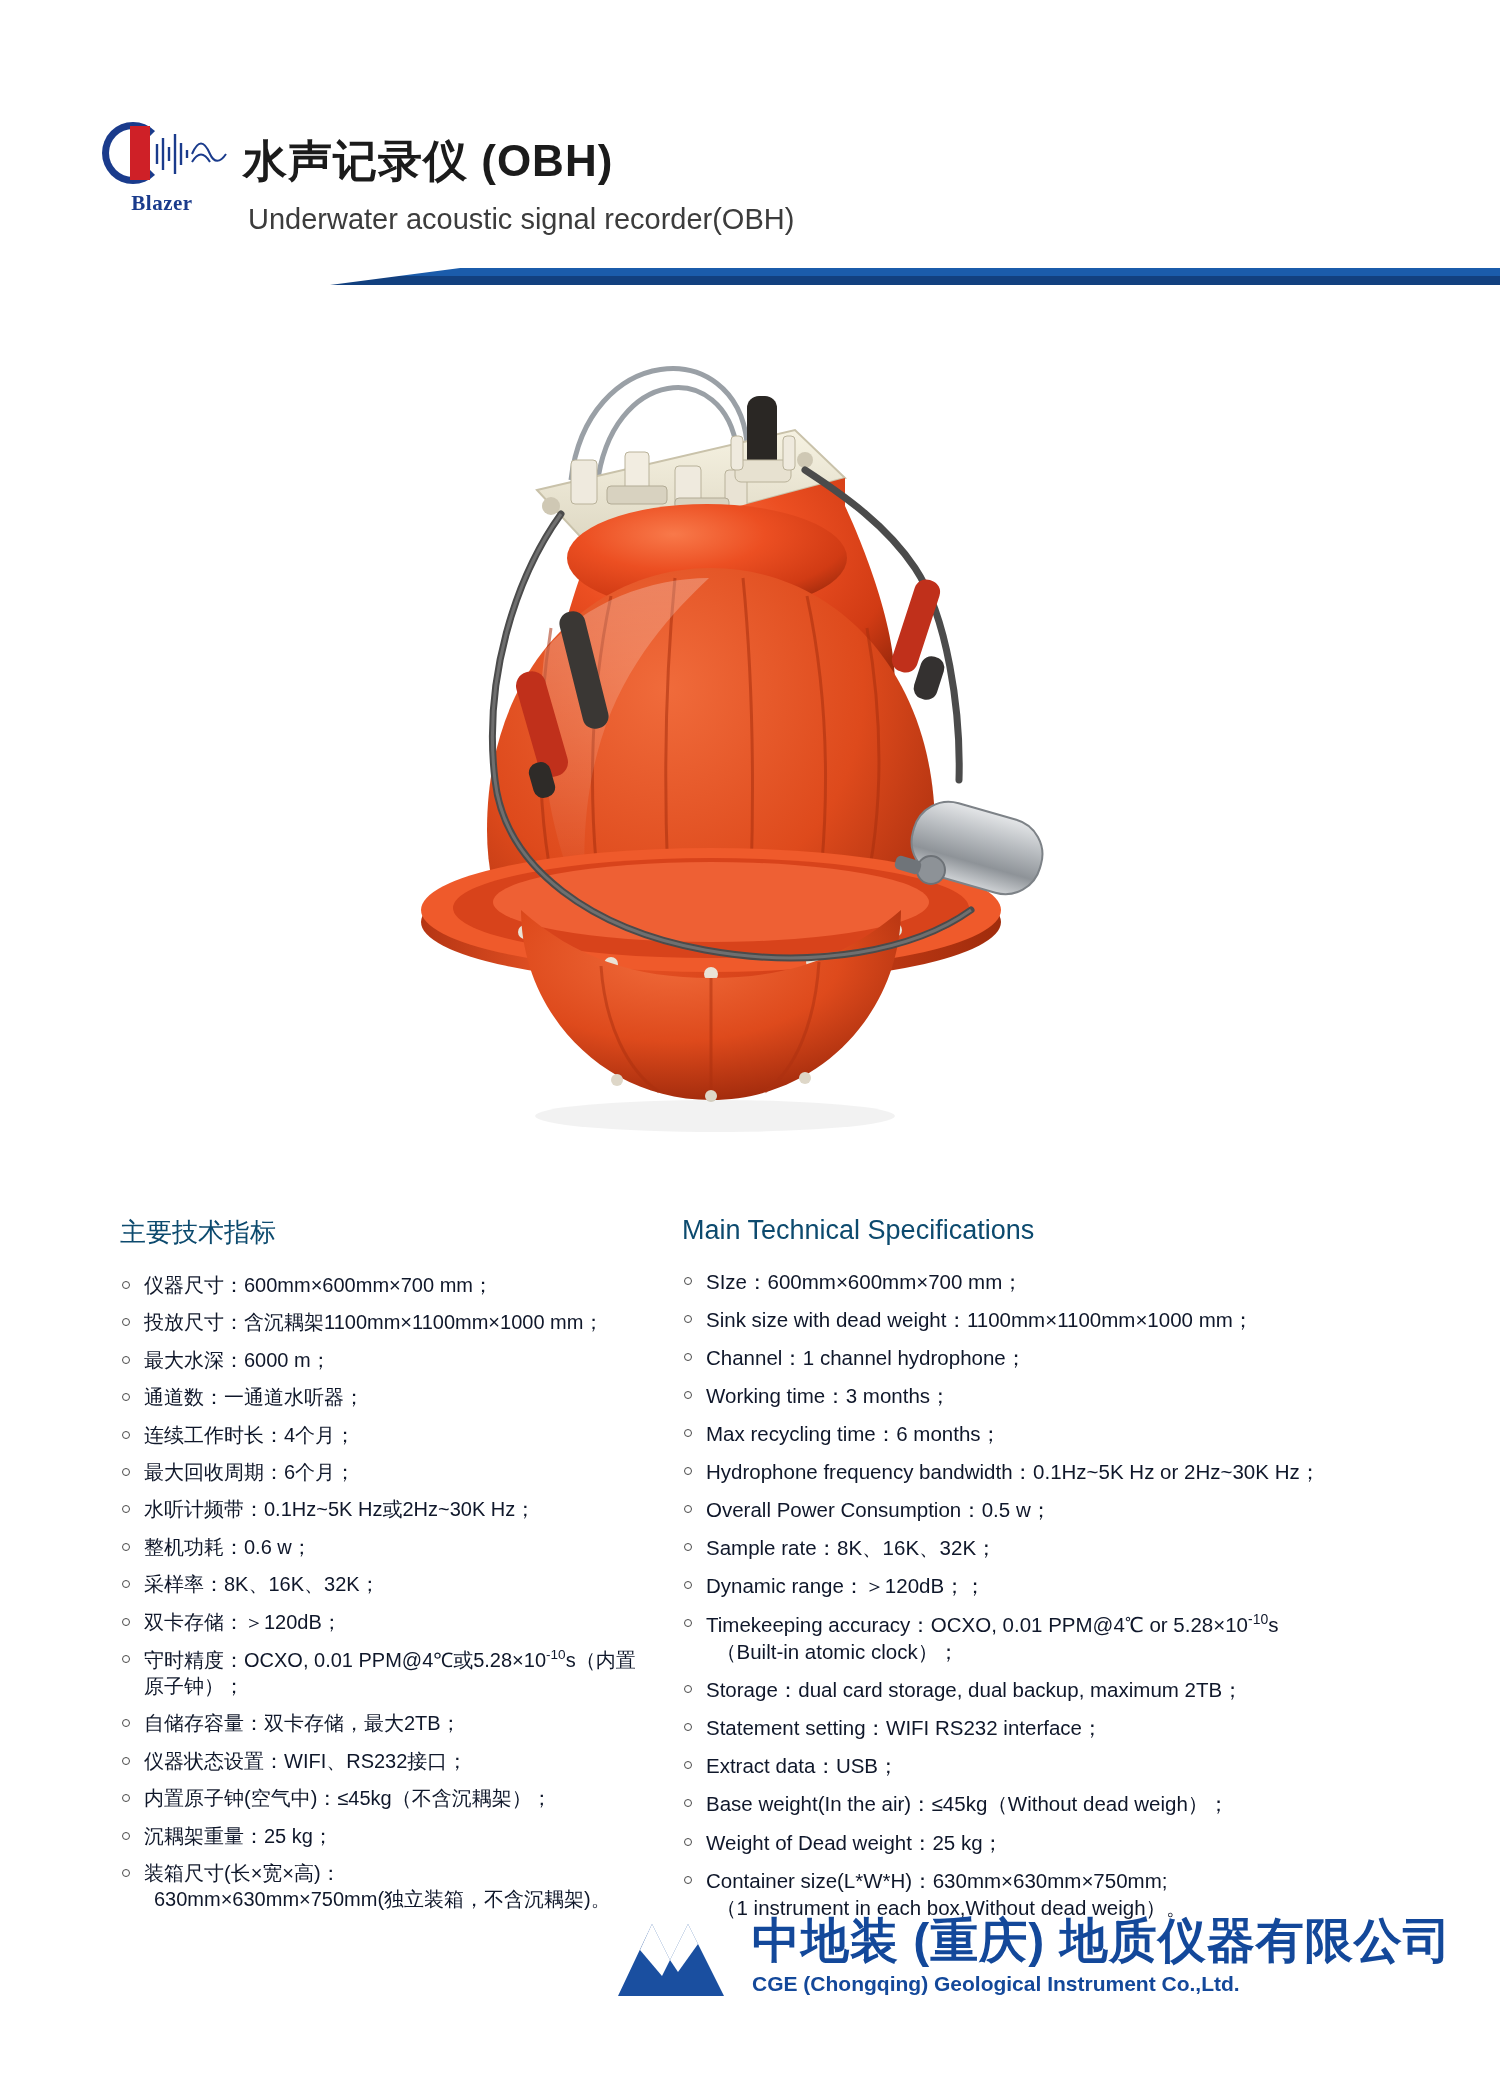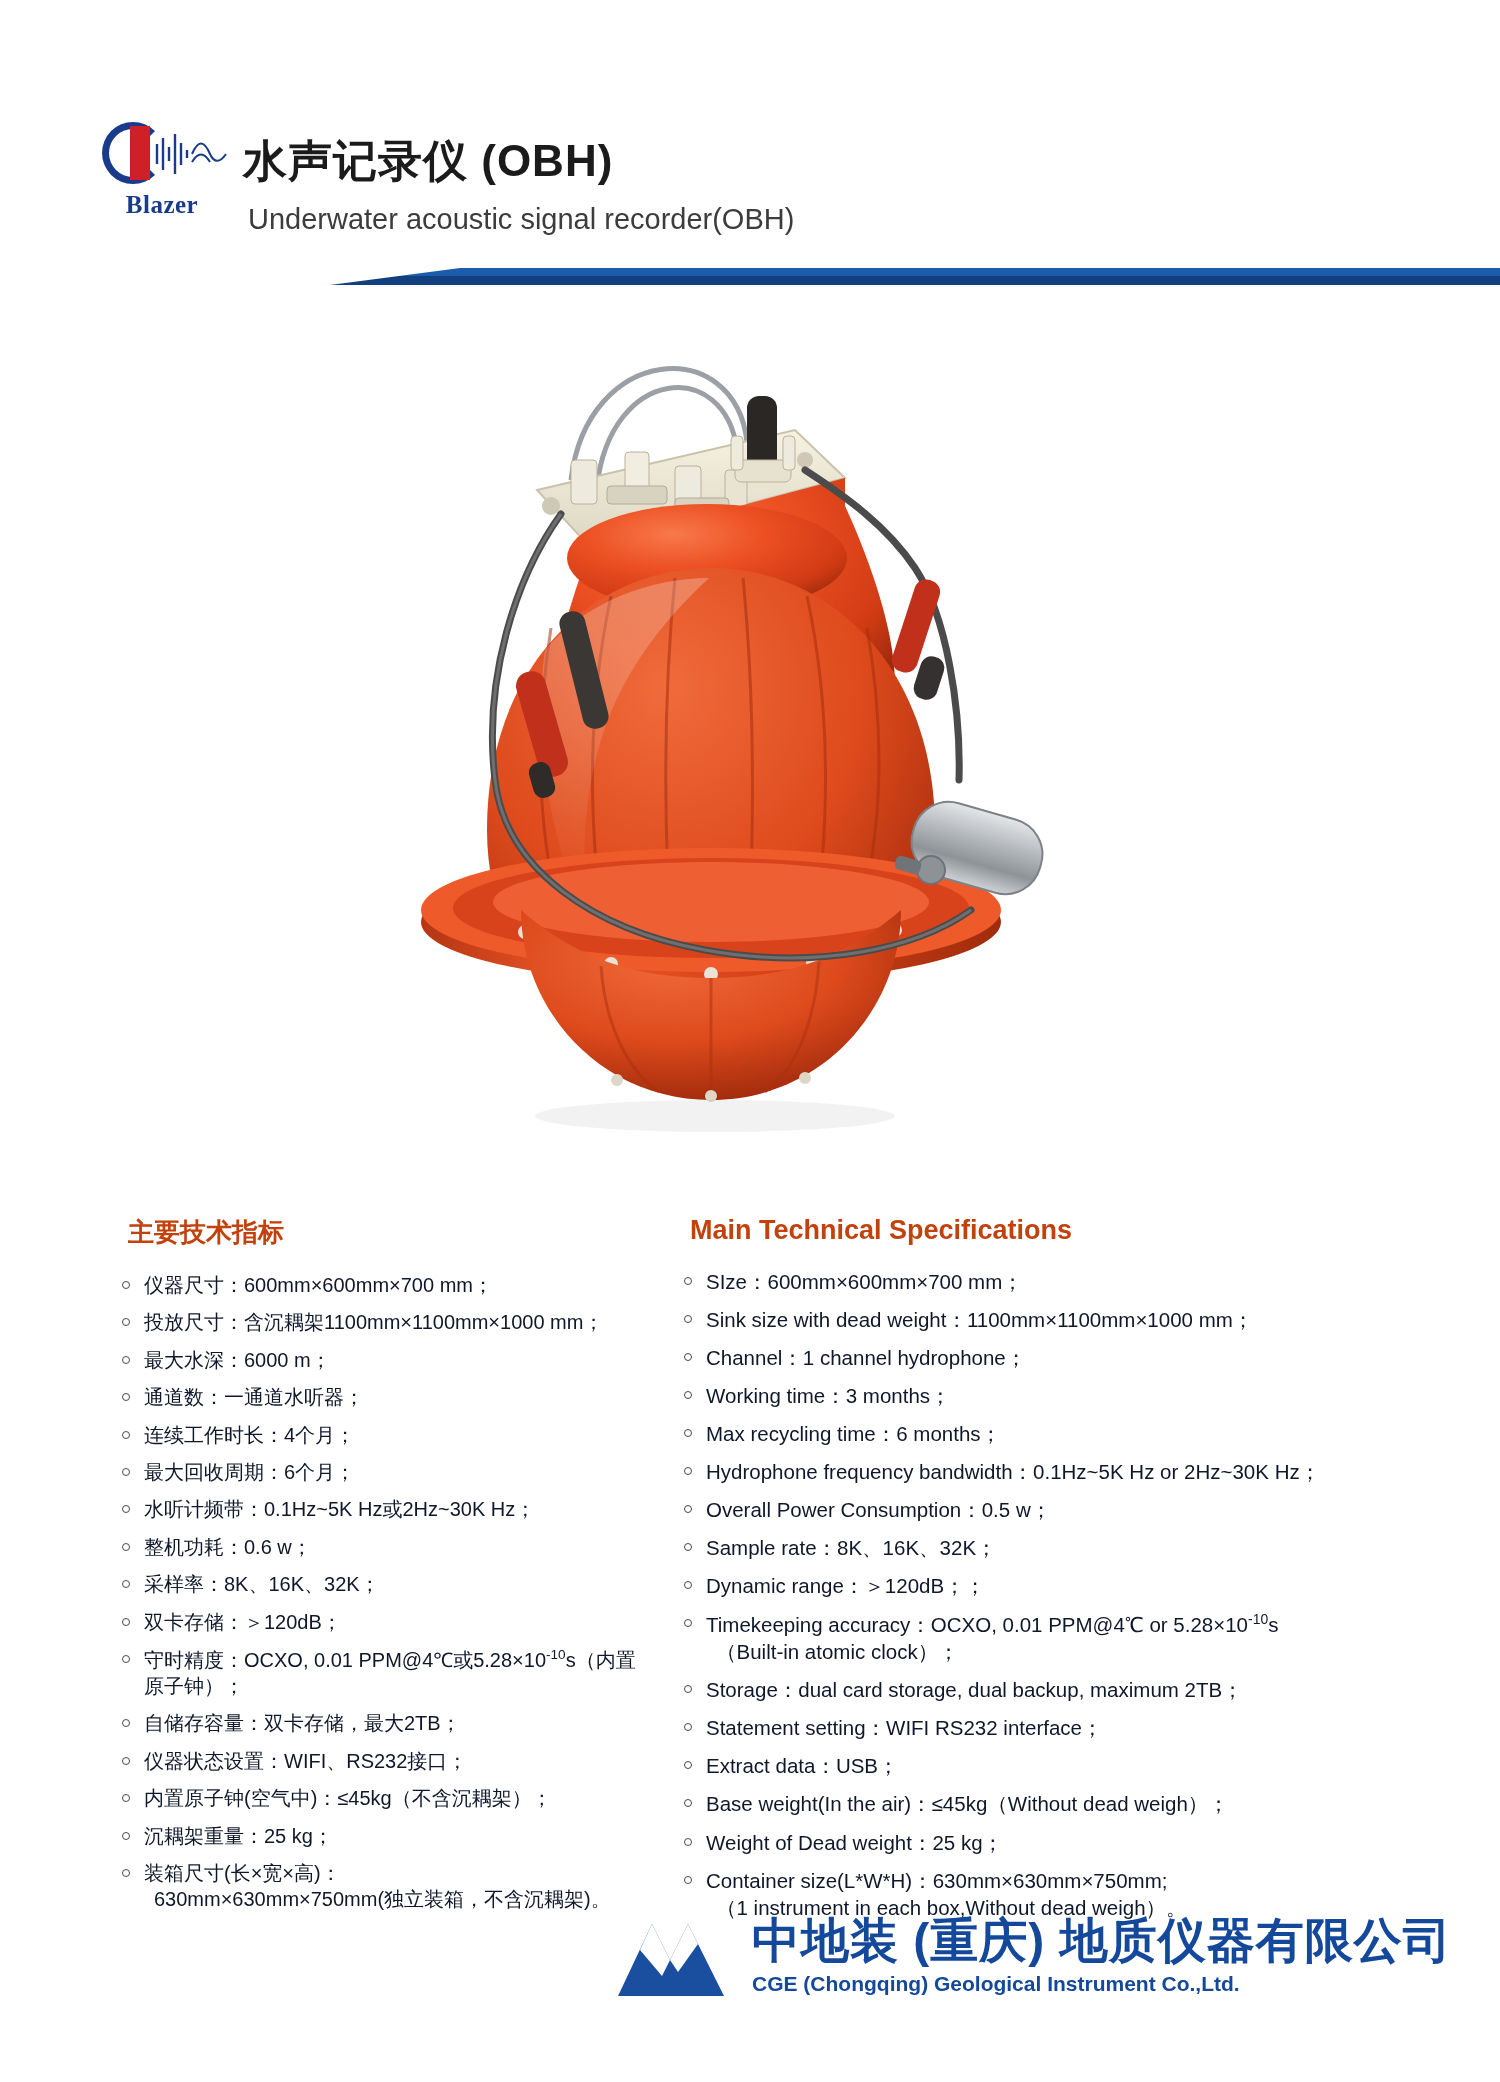--- a/index.html
+++ b/index.html
@@ -57,21 +57,21 @@
   .logo-wave {
     position: absolute;
     left: 58px;
     top: 12px;
     width: 74px;
     height: 48px;
   }
   .logo-text {
     font-family: "Liberation Serif", serif;
     font-weight: bold;
-    font-size: 25px;
+    font-size: 21px;
     color: #1a3b8c;
     letter-spacing: 0.5px;
     margin-top: 1px;
   }
   .title-zh {
     position: absolute;
     left: 243px;
     top: 132px;
     font-size: 44px;
     font-weight: bold;
@@ -128,23 +128,23 @@
     width: 1500px;
     display: flex;
   }
   .col {
     box-sizing: border-box;
   }
   .col-zh { width: 640px; padding-left: 118px; }
   .col-en { width: 860px; padding-left: 40px; }
   .col-h {
     font-size: 26px;
-    font-weight: bold;
-    color: #c2410c;
-    margin: 0 0 22px 10px;
+    font-weight: normal;
+    color: #0c4a6e;
+    margin: 0 0 22px 2px;
   }
   .col-en .col-h { font-size: 27px; }
   ul.spec-list {
     list-style: none;
     margin: 0;
     padding: 0;
   }
   ul.spec-list li {
     position: relative;
     padding-left: 26px;

